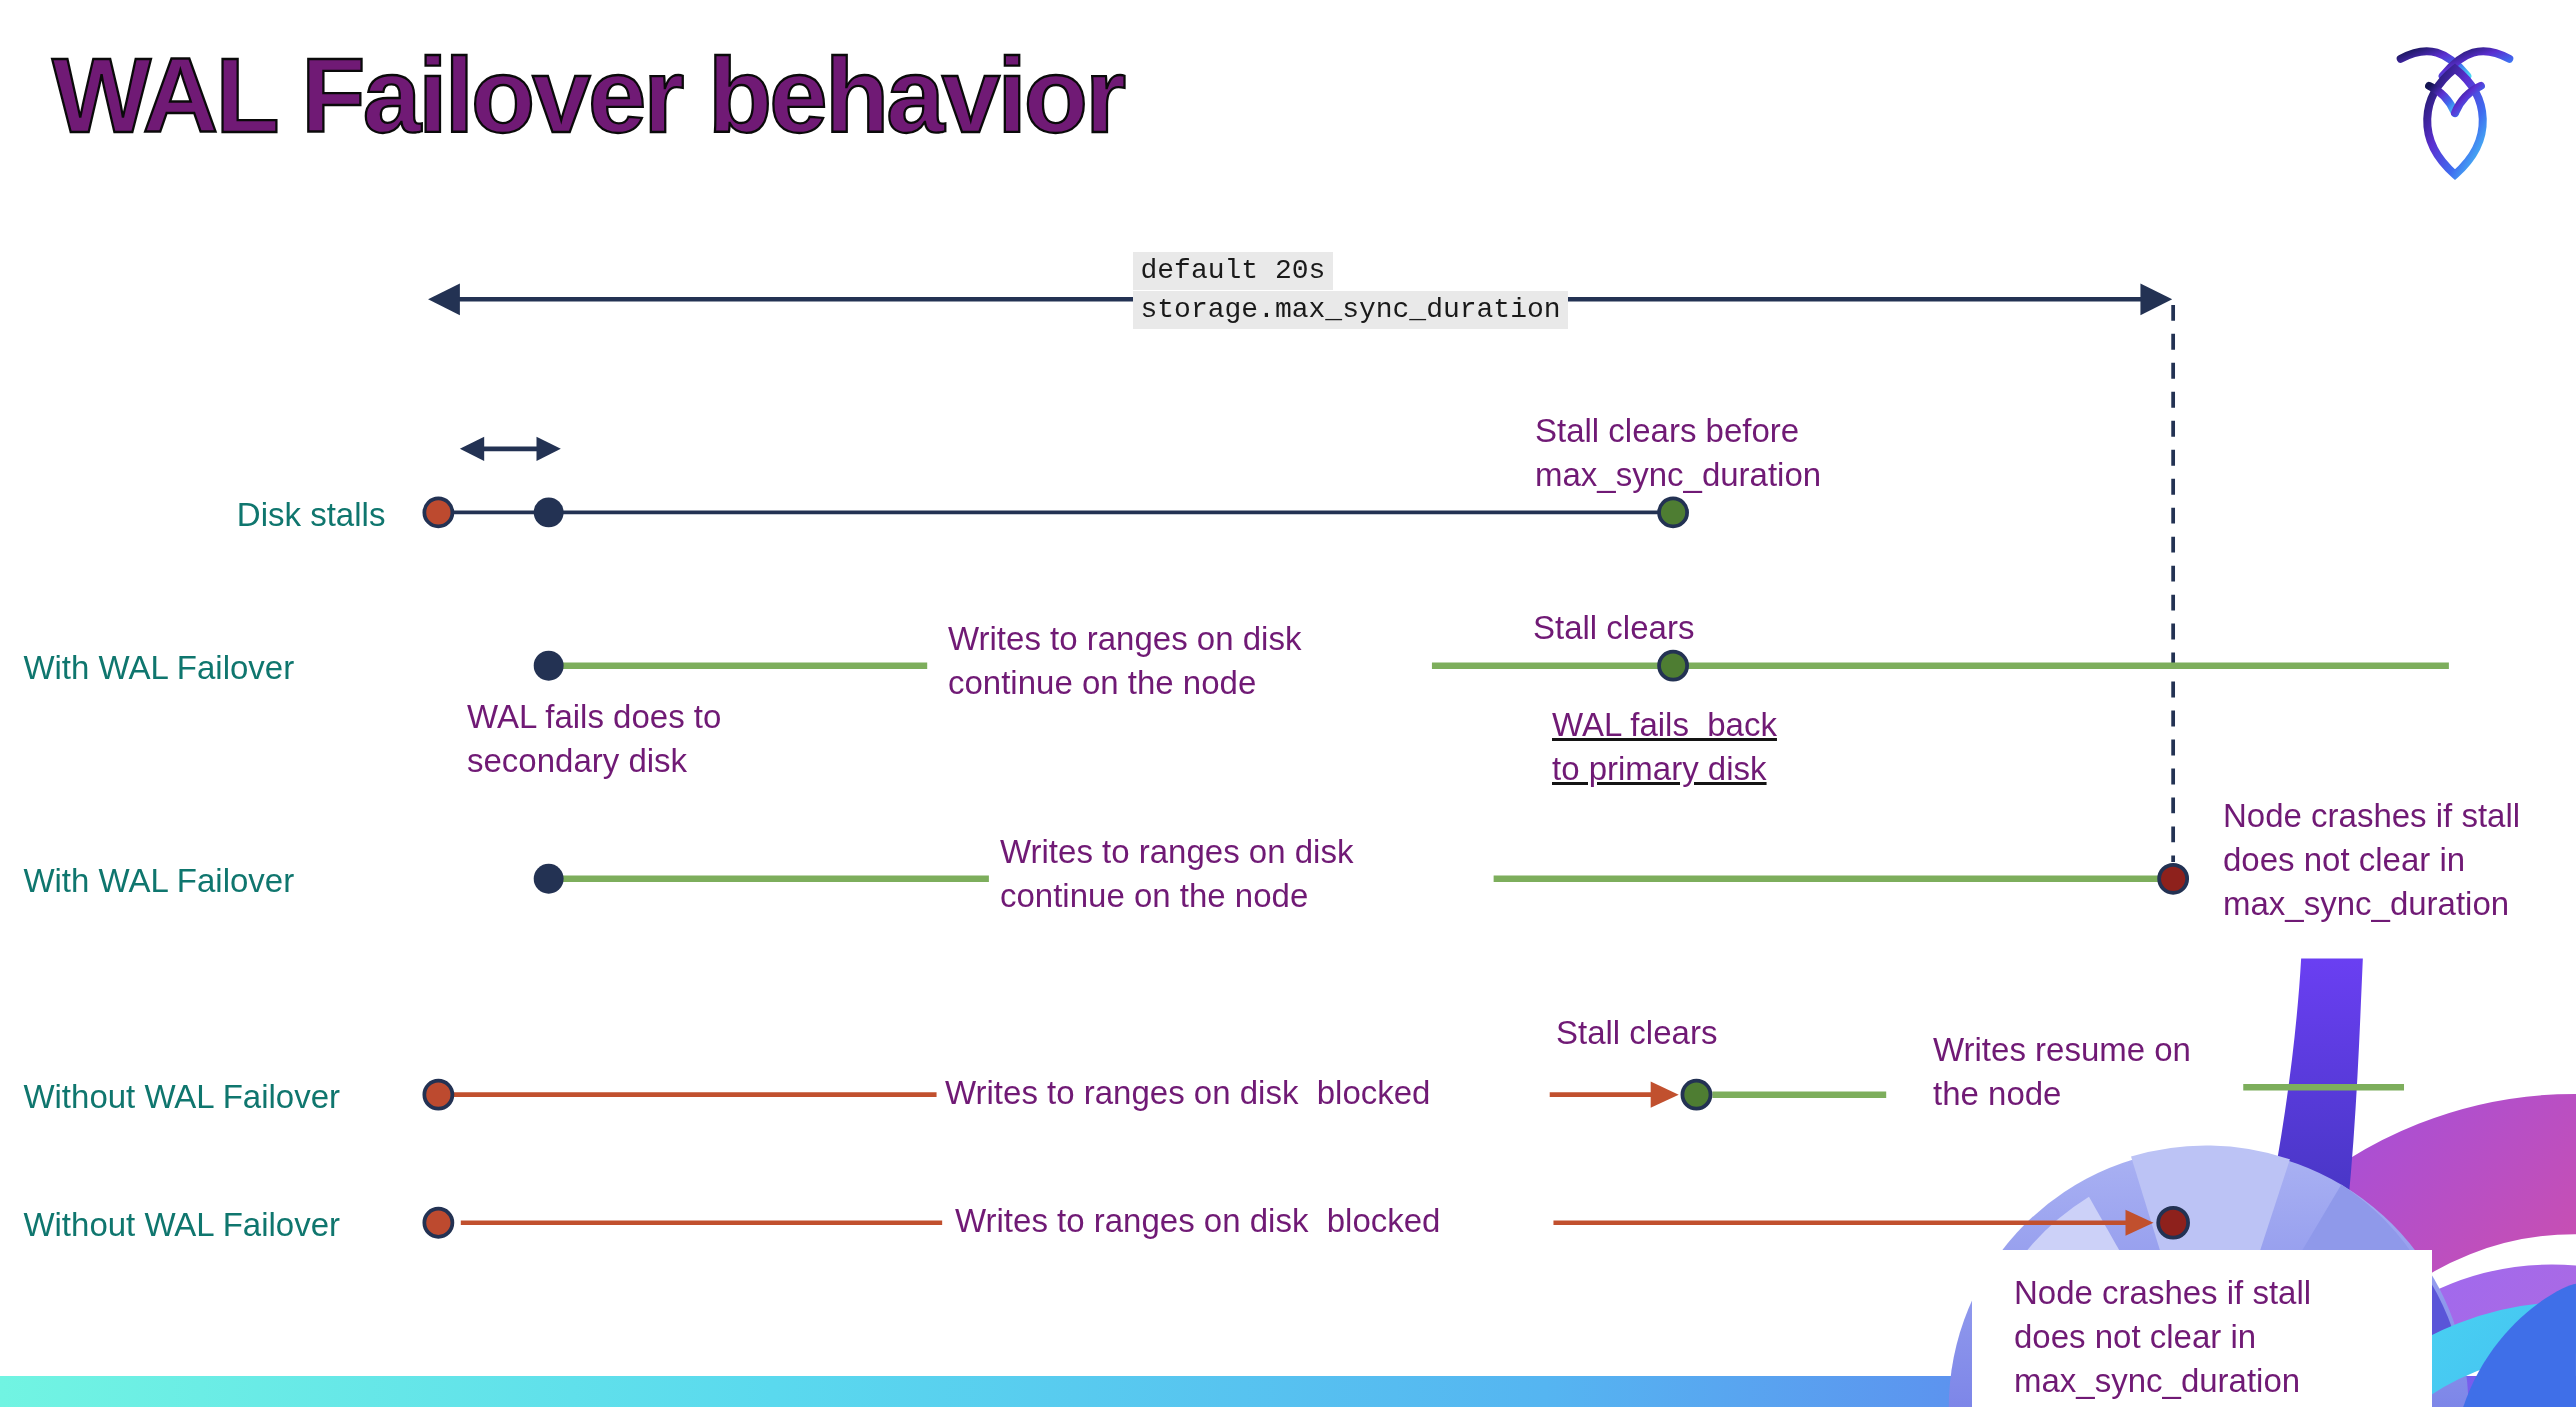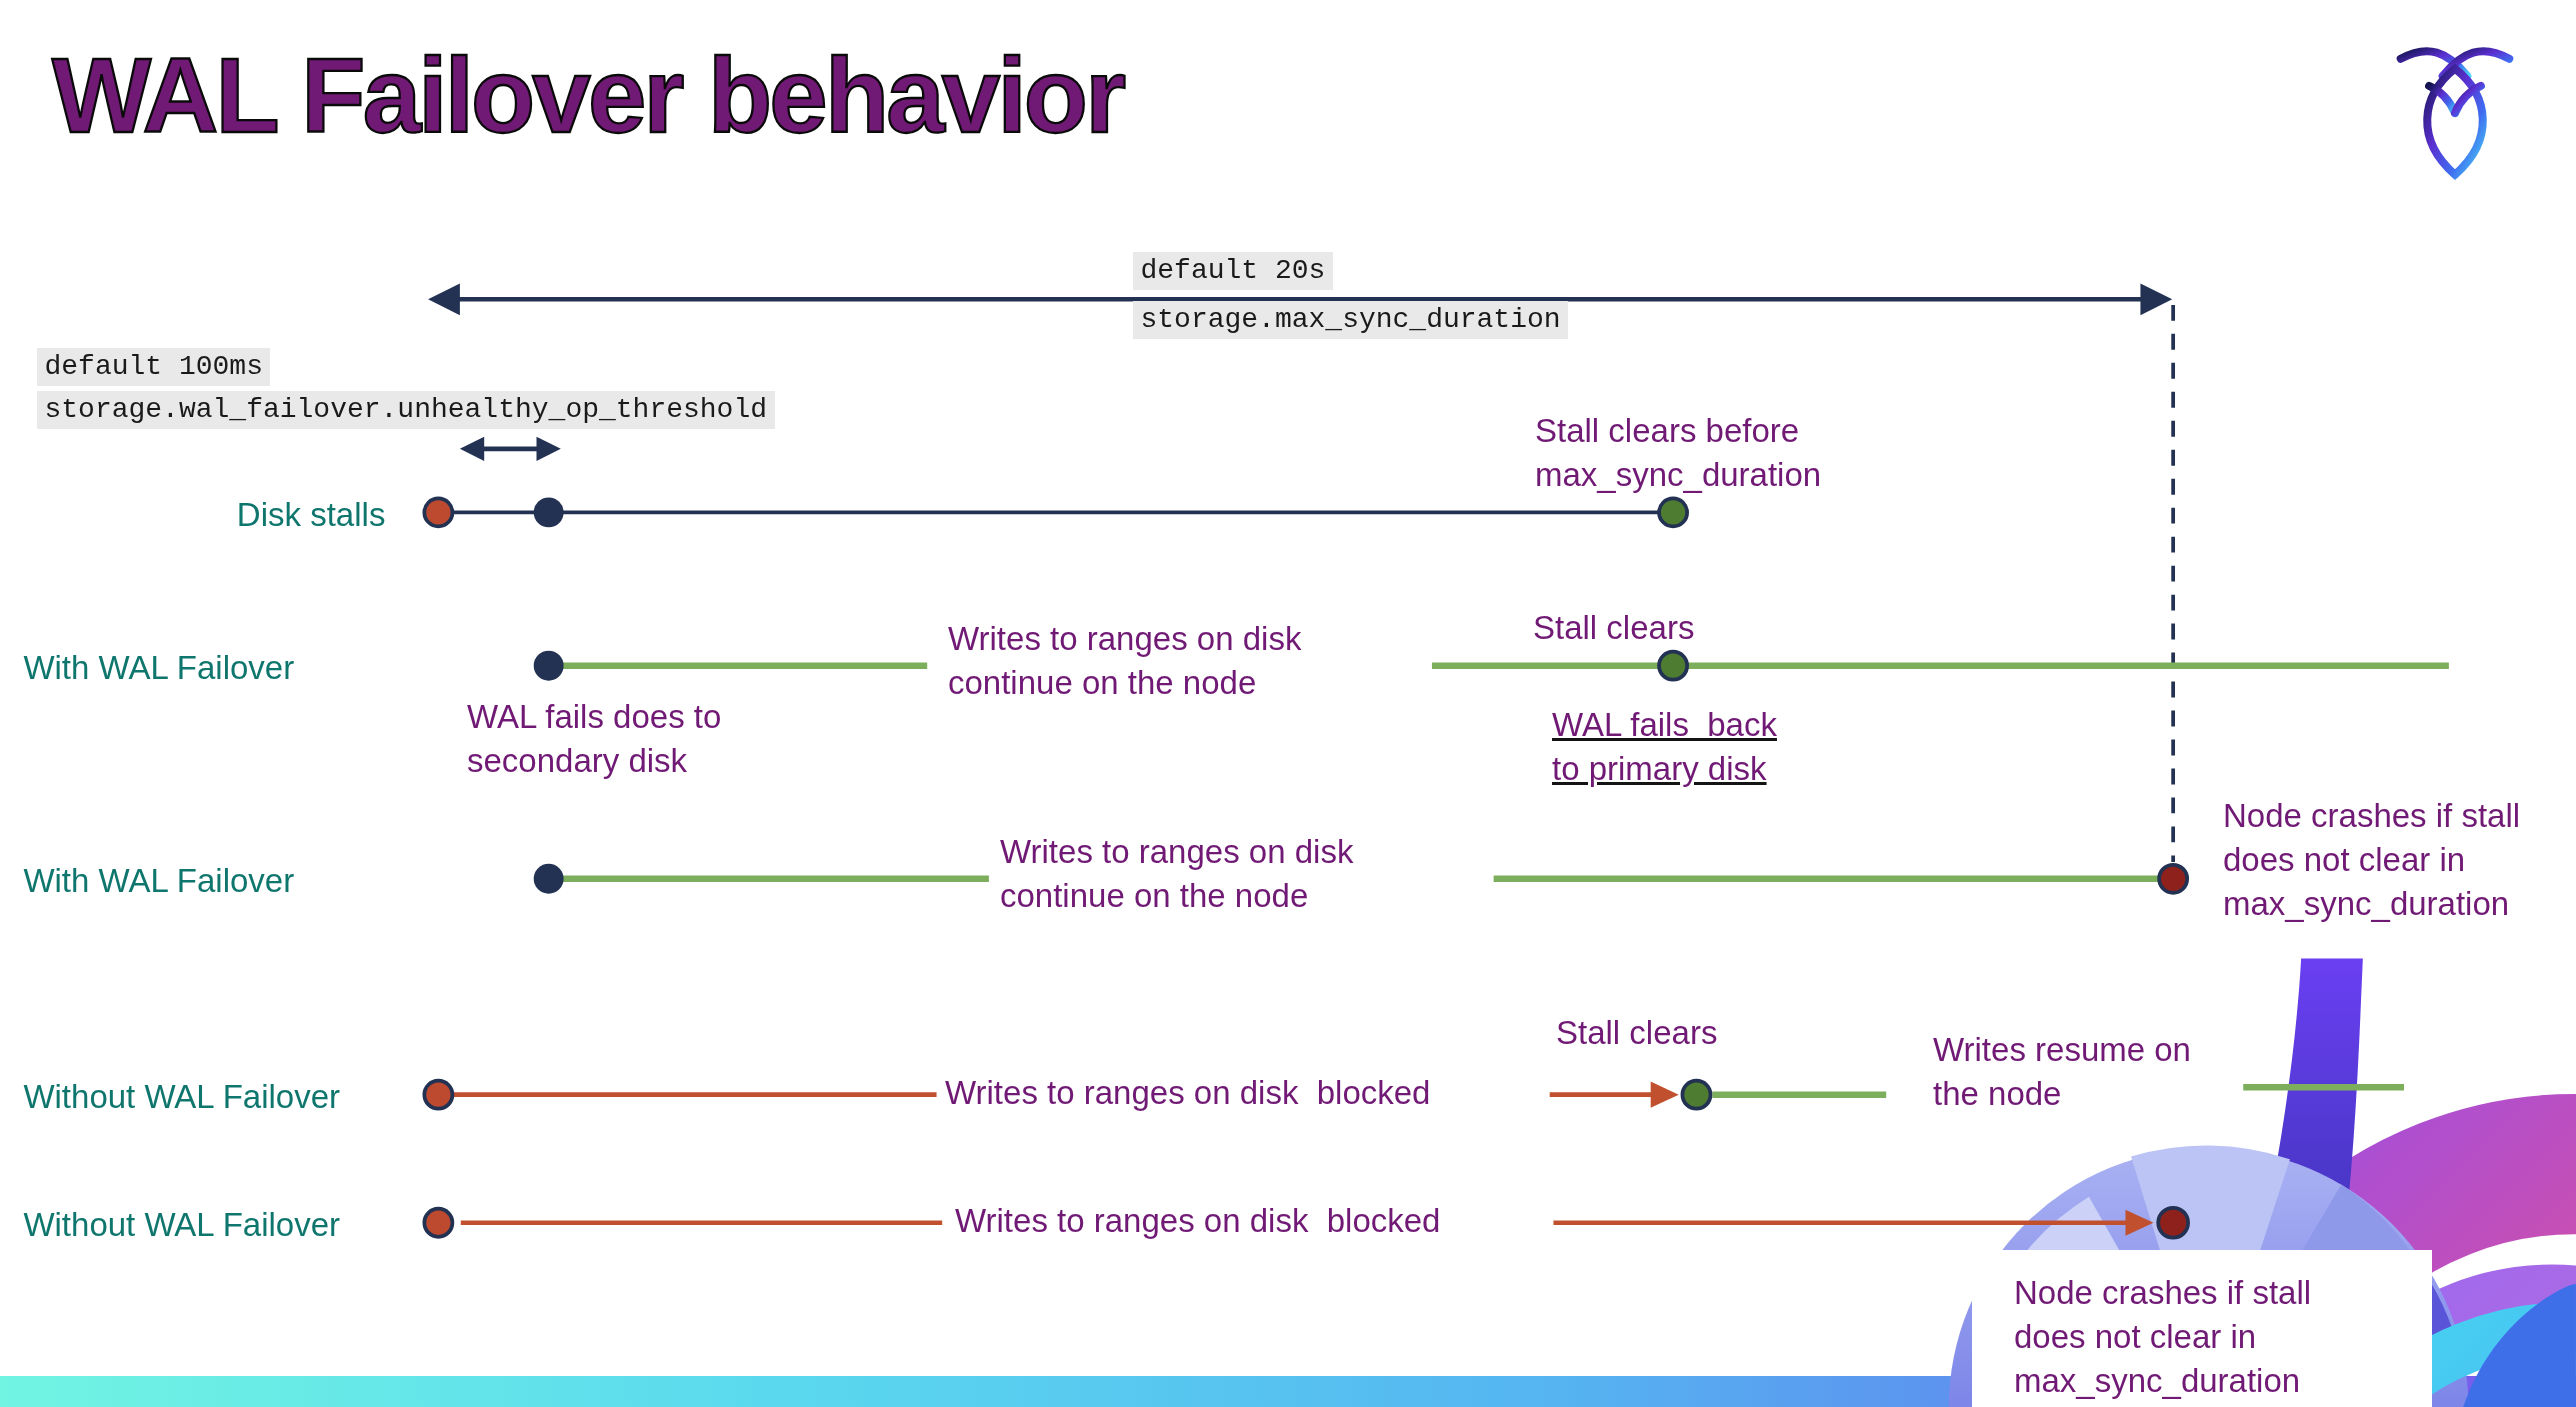--- a/index.html
+++ b/index.html
@@ -130,25 +130,21 @@
       <path d="M94,16 C72,4 56,10 40,30"></path>
       <path d="M50,24 C22,46 18,82 50,110 C82,82 78,46 50,24 Z"></path>
       <path d="M50,102 L50,60"></path>
       <path d="M50,60 C45,48 38,42 29,38"></path>
       <path d="M50,60 C55,48 62,42 71,38"></path>
     </g>
   </svg>
 
   <div class="abs" style="left:1133px;top:252px;">
     <div><span class="code">default 20s</span></div>
-    <div style="margin-top:11px;"><span class="code">storage.max_sync_duration</span></div>
-  </div>
-  <div class="abs" style="left:37px;top:348px;">
-    <div><span class="code">default 100ms</span></div>
-    <div style="margin-top:5.6px;"><span class="code">storage.wal_failover.unhealthy_op_threshold</span></div>
+    <div style="margin-top:1px;"><span class="code">storage.max_sync_duration</span></div>
   </div>
 
   <div class="abs lbl right t" style="left:23.4px;top:493px;width:362px;">Disk stalls</div>
   <div class="abs lbl t" style="left:23.4px;top:646px;">With WAL Failover</div>
   <div class="abs lbl t" style="left:23.4px;top:859px;">With WAL Failover</div>
   <div class="abs lbl t" style="left:23.4px;top:1075px;">Without WAL Failover</div>
   <div class="abs lbl t" style="left:23.4px;top:1203px;">Without WAL Failover</div>
 
   <div class="abs" style="left:1535px;top:409px;">
     <div class="cap t">Stall clears before</div>

